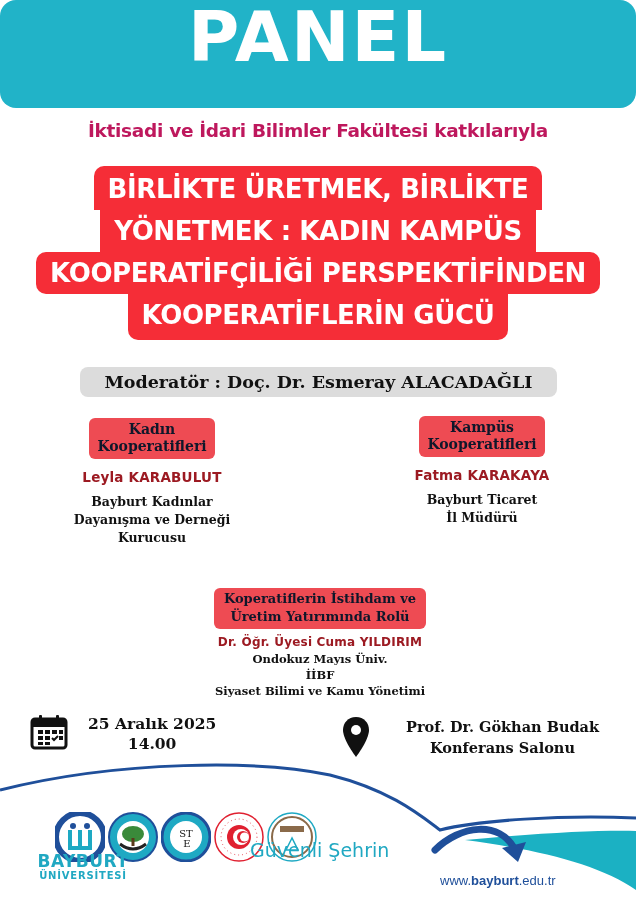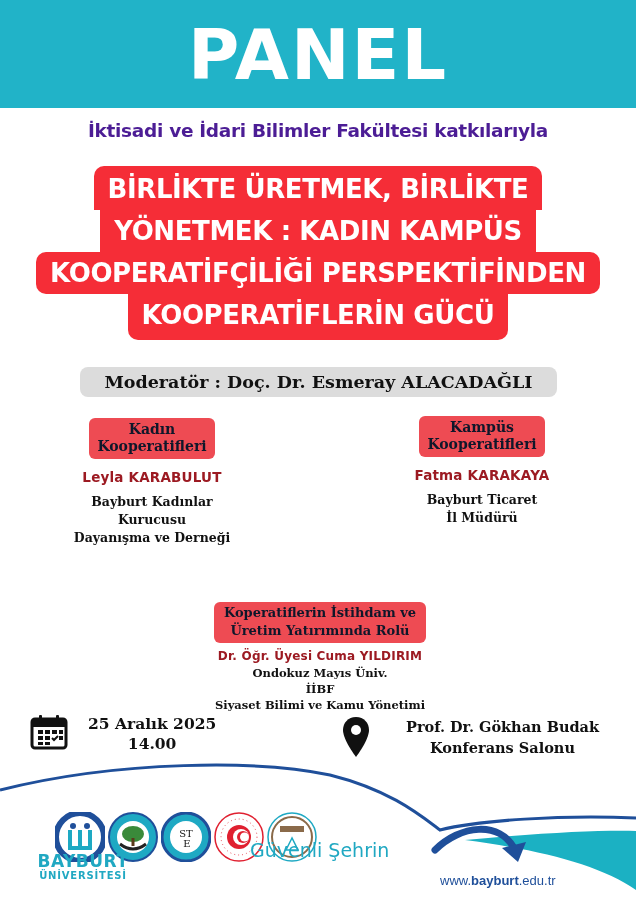--- a/index.html
+++ b/index.html
@@ -2,32 +2,32 @@
 <html><head>
   <meta charset="utf-8">
   <style>
     * { margin: 0; padding: 0; box-sizing: border-box; }
     html, body { width: 636px; height: 900px; background: #ffffff; overflow: hidden; }
     body { position: relative; font-family: "DejaVu Serif", serif; color: #111; }
 
     .banner {
       position: absolute; left: 0; top: 0; width: 636px; height: 108px;
       background: #21b3c8;
-      display: flex; align-items: center; justify-content: center;
+      display: flex; justify-content: center; border-radius: 16px;
     }
     .banner-title {
       font-family: "DejaVu Sans", sans-serif; font-weight: bold;
       color: #ffffff; font-size: 70px; letter-spacing: 2px; line-height: 1;
       margin-top: 2px;
     }
 
     .faculty {
       position: absolute; left: 0; top: 120px; width: 636px; text-align: center;
       font-family: "DejaVu Sans", sans-serif; font-weight: bold;
-      font-size: 18.5px; color: #4c1d95; letter-spacing: -0.3px;
+      font-size: 18.5px; color: #be185d; letter-spacing: -0.3px;
     }
 
     .title-wrap {
       position: absolute; left: 0; top: 166px; width: 636px;
       display: flex; flex-direction: column; align-items: center;
     }
     .title-line {
       background: #f52d37; color: #fff;
       font-family: "DejaVu Sans", sans-serif; font-weight: bold;
       font-size: 26px; line-height: 42px; height: 42px;
@@ -59,21 +59,21 @@
     .speaker-name {
       font-family: "DejaVu Sans", sans-serif; font-weight: bold; color: #9c1a22;
       font-size: 13.5px; margin-top: 10px; letter-spacing: 0.2px;
     }
     .speaker-org {
       font-weight: bold; font-size: 12.5px; line-height: 18px; margin-top: 8px; color: #111;
     }
     .speaker-org div { white-space: nowrap; }
 
     .speaker.center { left: 170px; top: 588px; width: 300px; }
-    .speaker.center .tag { font-size: 13px; line-height: 18px; padding: 2px 10px 3px; margin-top: 14px; }
+    .speaker.center .tag { font-size: 13px; line-height: 18px; padding: 2px 10px 3px; }
     .speaker.center .speaker-name { margin-top: 6px; font-size: 12px; }
     .speaker.center .speaker-org { margin-top: 2px; font-size: 11.5px; line-height: 16px; }
 
     .date-block { position: absolute; left: 30px; top: 714px; display: flex; align-items: flex-start; }
     .cal-icon { width: 38px; height: 36px; }
     .date-text {
       margin-left: 20px; text-align: center; font-weight: bold; font-size: 15.5px; line-height: 20px;
     }
 
     .venue-block { position: absolute; left: 342px; top: 716px; display: flex; align-items: flex-start; }
@@ -126,22 +126,22 @@
 <div class="moderator">Moderatör : Doç. Dr. Esmeray ALACADAĞLI</div>
 
 <div class="speaker left">
   <div class="tag">
     <div>Kadın</div>
     <div>Kooperatifleri</div>
   </div>
   <div class="speaker-name">Leyla KARABULUT</div>
   <div class="speaker-org">
     <div>Bayburt Kadınlar</div>
+    <div>Dayanışma ve Derneği</div>
     <div>Kurucusu</div>
-    <div>Dayanışma ve Derneği</div>
   </div>
 </div>
 
 <div class="speaker right">
   <div class="tag">
     <div>Kampüs</div>
     <div>Kooperatifleri</div>
   </div>
   <div class="speaker-name">Fatma KARAKAYA</div>
   <div class="speaker-org">

